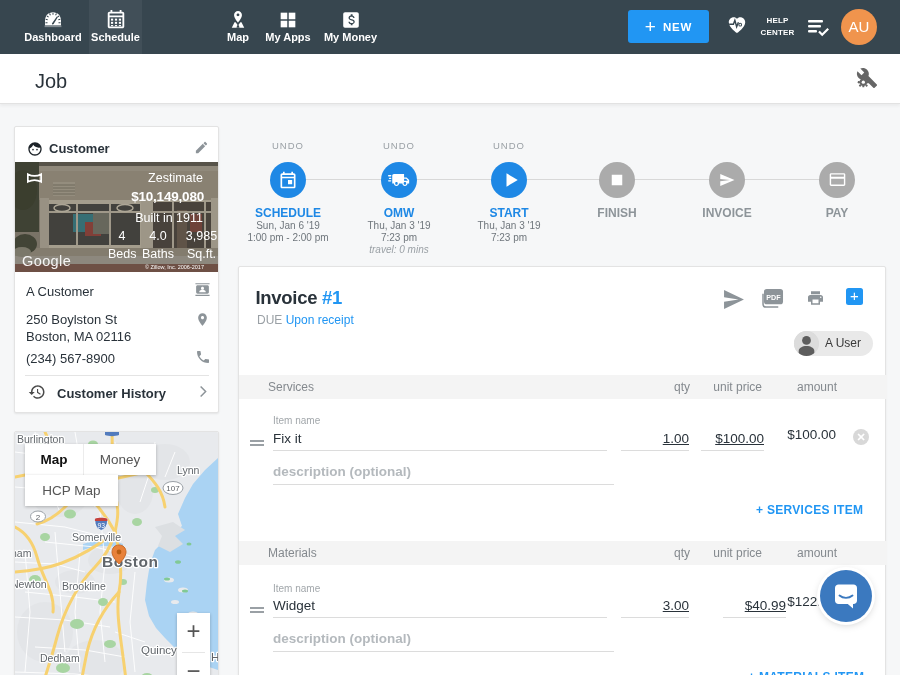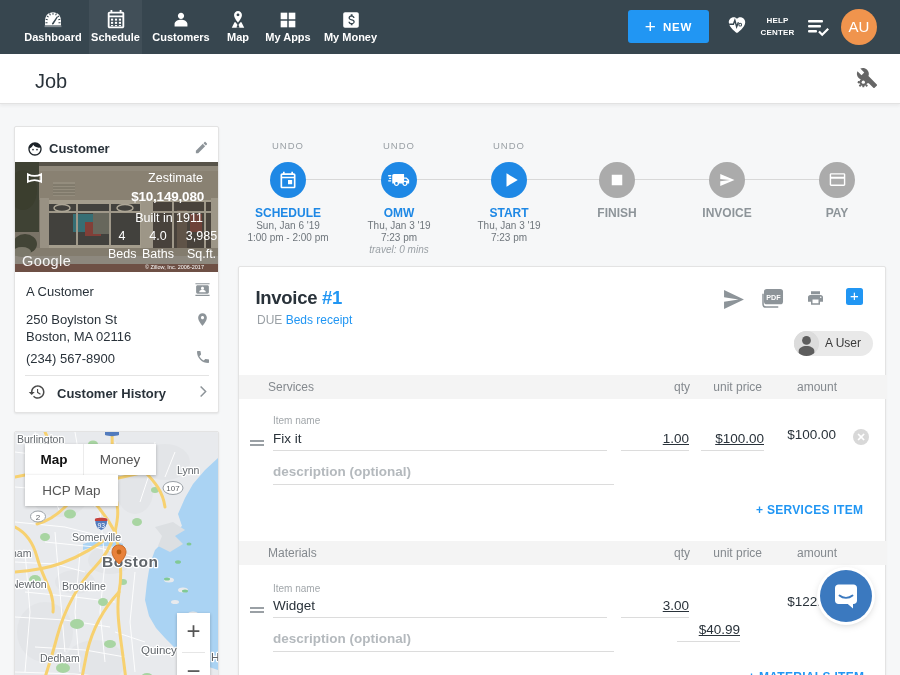--- a/index.html
+++ b/index.html
@@ -105,26 +105,20 @@
               <rect x="15.1" y="10.5" width="2.4" height="2.2"></rect>
               <rect x="6.5" y="14" width="2.4" height="2.2"></rect>
               <rect x="10.8" y="14" width="2.4" height="2.2"></rect>
               <rect x="15.1" y="14" width="2.4" height="2.2"></rect>
               <rect x="6.5" y="17.5" width="2.4" height="1.2"></rect>
               <rect x="10.8" y="17.5" width="2.4" height="1.2"></rect>
               <rect x="15.1" y="17.5" width="2.4" height="1.2"></rect>
             </g>
           </svg></div>
     <div class="tlabel">Schedule</div>
-  </div>
-  <div class="tab" style="left:150px; width:62px;">
-    <div class="ticon"><svg width="22" height="22" viewBox="0 0 24 24">
-            <path fill="#fff" d="M12 4c1.9 0 3.4 1.5 3.4 3.4S13.9 10.8 12 10.8 8.6 9.3 8.6 7.4 10.1 4 12 4zm0 7.6c3.2 0 7 1.6 7 4.7V19H5v-2.7c0-3.1 3.8-4.7 7-4.7z"></path>
-          </svg></div>
-    <div class="tlabel">Customers</div>
   </div>
   <div class="tab" style="left:219px; width:38px;">
     <div class="ticon"><svg width="22" height="22" viewBox="0 0 24 24">
             <path fill="#fff" d="M12 2.2c-2.4 0-4.3 1.9-4.3 4.3 0 3.2 4.3 8.3 4.3 8.3s4.3-5.1 4.3-8.3c0-2.4-1.9-4.3-4.3-4.3zm0 5.8c-.9 0-1.6-.7-1.6-1.6S11.1 4.8 12 4.8s1.6.7 1.6 1.6S12.9 8 12 8z"></path>
             <path fill="#fff" d="M5.2 20.5l3-6h1.2l2.6 3.5 2.6-3.5h1.2l3 6z"></path>
             <path fill="#37464f" d="M11.2 17.3l.8 1.1.8-1.1.8 3.2h-3.2z"></path>
           </svg></div>
     <div class="tlabel">Map</div>
   </div>
   <div class="tab" style="left:263px; width:50px;">
@@ -455,21 +449,21 @@
   <div class="step" style="left:544px;">
     <div class="circ gray"><svg style="margin-top:10px;" width="17" height="15" viewBox="0 0 24 20">
             <path fill="#fff" d="M21 1H3C1.9 1 1 1.9 1 3v14c0 1.1.9 2 2 2h18c1.1 0 2-.9 2-2V3c0-1.1-.9-2-2-2zm0 16H3V9h18v8zM21 6H3V3h18v3z"></path>
           </svg></div>
     <div class="slabel gray">PAY</div>
   </div>
 </div>
 
 <div id="invoice" class="card">
   <div class="title">Invoice <span>#1</span></div>
-  <div class="due">DUE <span>Beds receipt</span></div>
+  <div class="due">DUE <span>Upon receipt</span></div>
   <svg style="position:absolute;left:484px;top:23px;" width="22" height="19" viewBox="0 0 24 21">
         <path fill="#8d9499" d="M1 0 L23 10.5 L1 21 L1 13 L17 10.5 L1 8 Z"></path>
       </svg>
   <svg style="position:absolute;left:523px;top:22px;" width="23" height="20" viewBox="0 0 24 21">
         <path fill="#8d9499" d="M5 0 h14 c2 0 3 1 3 3 v10 c0 2 -1 3 -3 3 h-14 c-2 0 -3 -1 -3 -3 v-10 c0 -2 1 -3 3 -3 z"></path>
         <path fill="none" stroke="#8d9499" stroke-width="1.6" d="M1 5 v11 c0 2 1 3 3 3 h13"></path>
         <text x="12" y="11.5" font-size="7.5" font-weight="bold" fill="#fff" text-anchor="middle" font-family="Liberation Sans">PDF</text>
       </svg>
   <svg style="position:absolute;left:567px;top:22px;" width="19" height="18" viewBox="0 0 24 24">
         <path fill="#8d9499" d="M19 8H5c-1.66 0-3 1.34-3 3v6h4v4h12v-4h4v-6c0-1.66-1.34-3-3-3zm-3 11H8v-5h8v5zm3-7c-.55 0-1-.45-1-1s.45-1 1-1 1 .45 1 1-.45 1-1 1zm-1-9H6v4h12V3z"></path>
@@ -508,21 +502,21 @@
     <span class="ca">amount</span>
   </div>
 
   <div class="itemname-label" style="left:34px; top:315.5px;">Item name</div>
   <div class="draghandle" style="left:11px; top:340px;">
         <div></div>
         <div></div>
       </div>
   <div class="field" style="left:34px; top:330.5px; width:334px;">Widget</div>
   <div class="field fieldr" style="left:382px; top:330.5px; width:68px;">3.00</div>
-  <div class="field fieldr" style="left:438px; top:330.5px; width:63px;margin-top:24px;">$40.99</div>
+  <div class="field fieldr" style="left:484px; top:330.5px; width:63px;">$40.99</div>
   <div class="amount" style="left:497px; top:326.5px; width:100px;">$122.97</div>
   <div class="desc" style="left:34px; top:363.5px; width:341px;">description (optional)</div>
   <div class="additem" style="left:509px; top:402.5px;">+ MATERIALS ITEM</div>
 </div>
 
 <div id="chat">
       <svg style="position:absolute;left:12px;top:12px;" width="28" height="28" viewBox="0 0 28 28">
         <path fill="#fff" d="M3 6 C3 4 4.5 2.5 6.5 2.5 L21.5 2.5 C23.5 2.5 25 4 25 6 L25 18.5 C25 20.5 23.5 22 21.5 22 L21 22 L21 26.5 L15.8 22 L6.5 22 C4.5 22 3 20.5 3 18.5 Z"></path>
         <path fill="none" stroke="#3b79bf" stroke-width="1.9" stroke-linecap="round" d="M7.5 13.5 C 11.3 16.6, 16.7 16.6, 20.5 13.5"></path>
       </svg>

